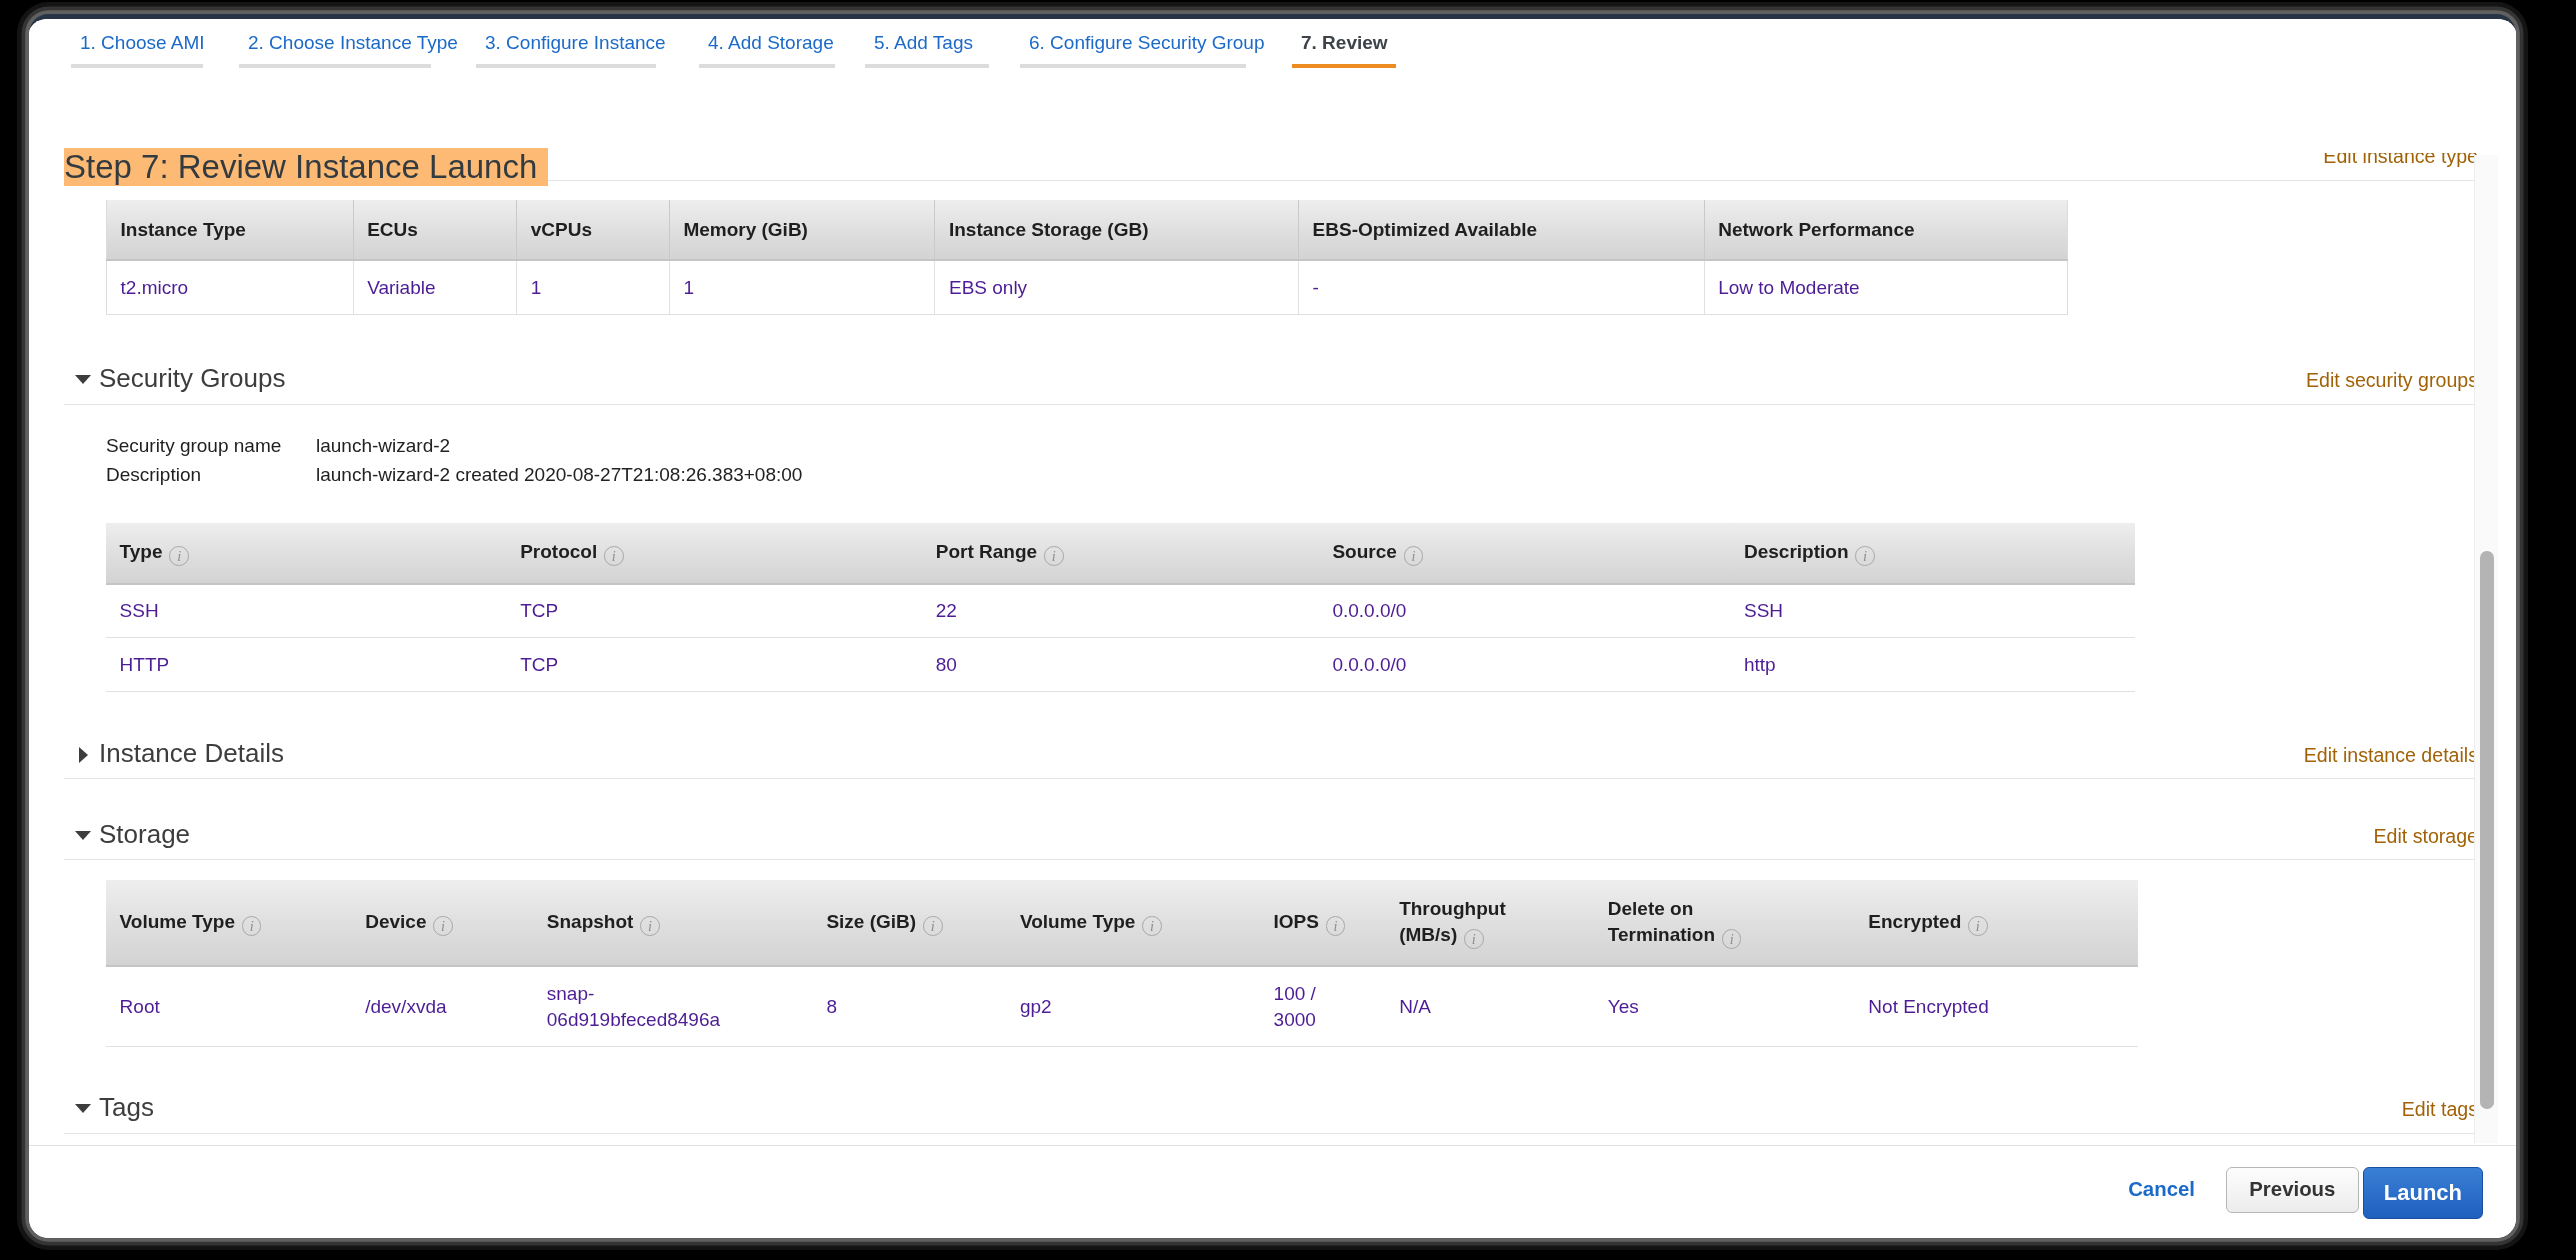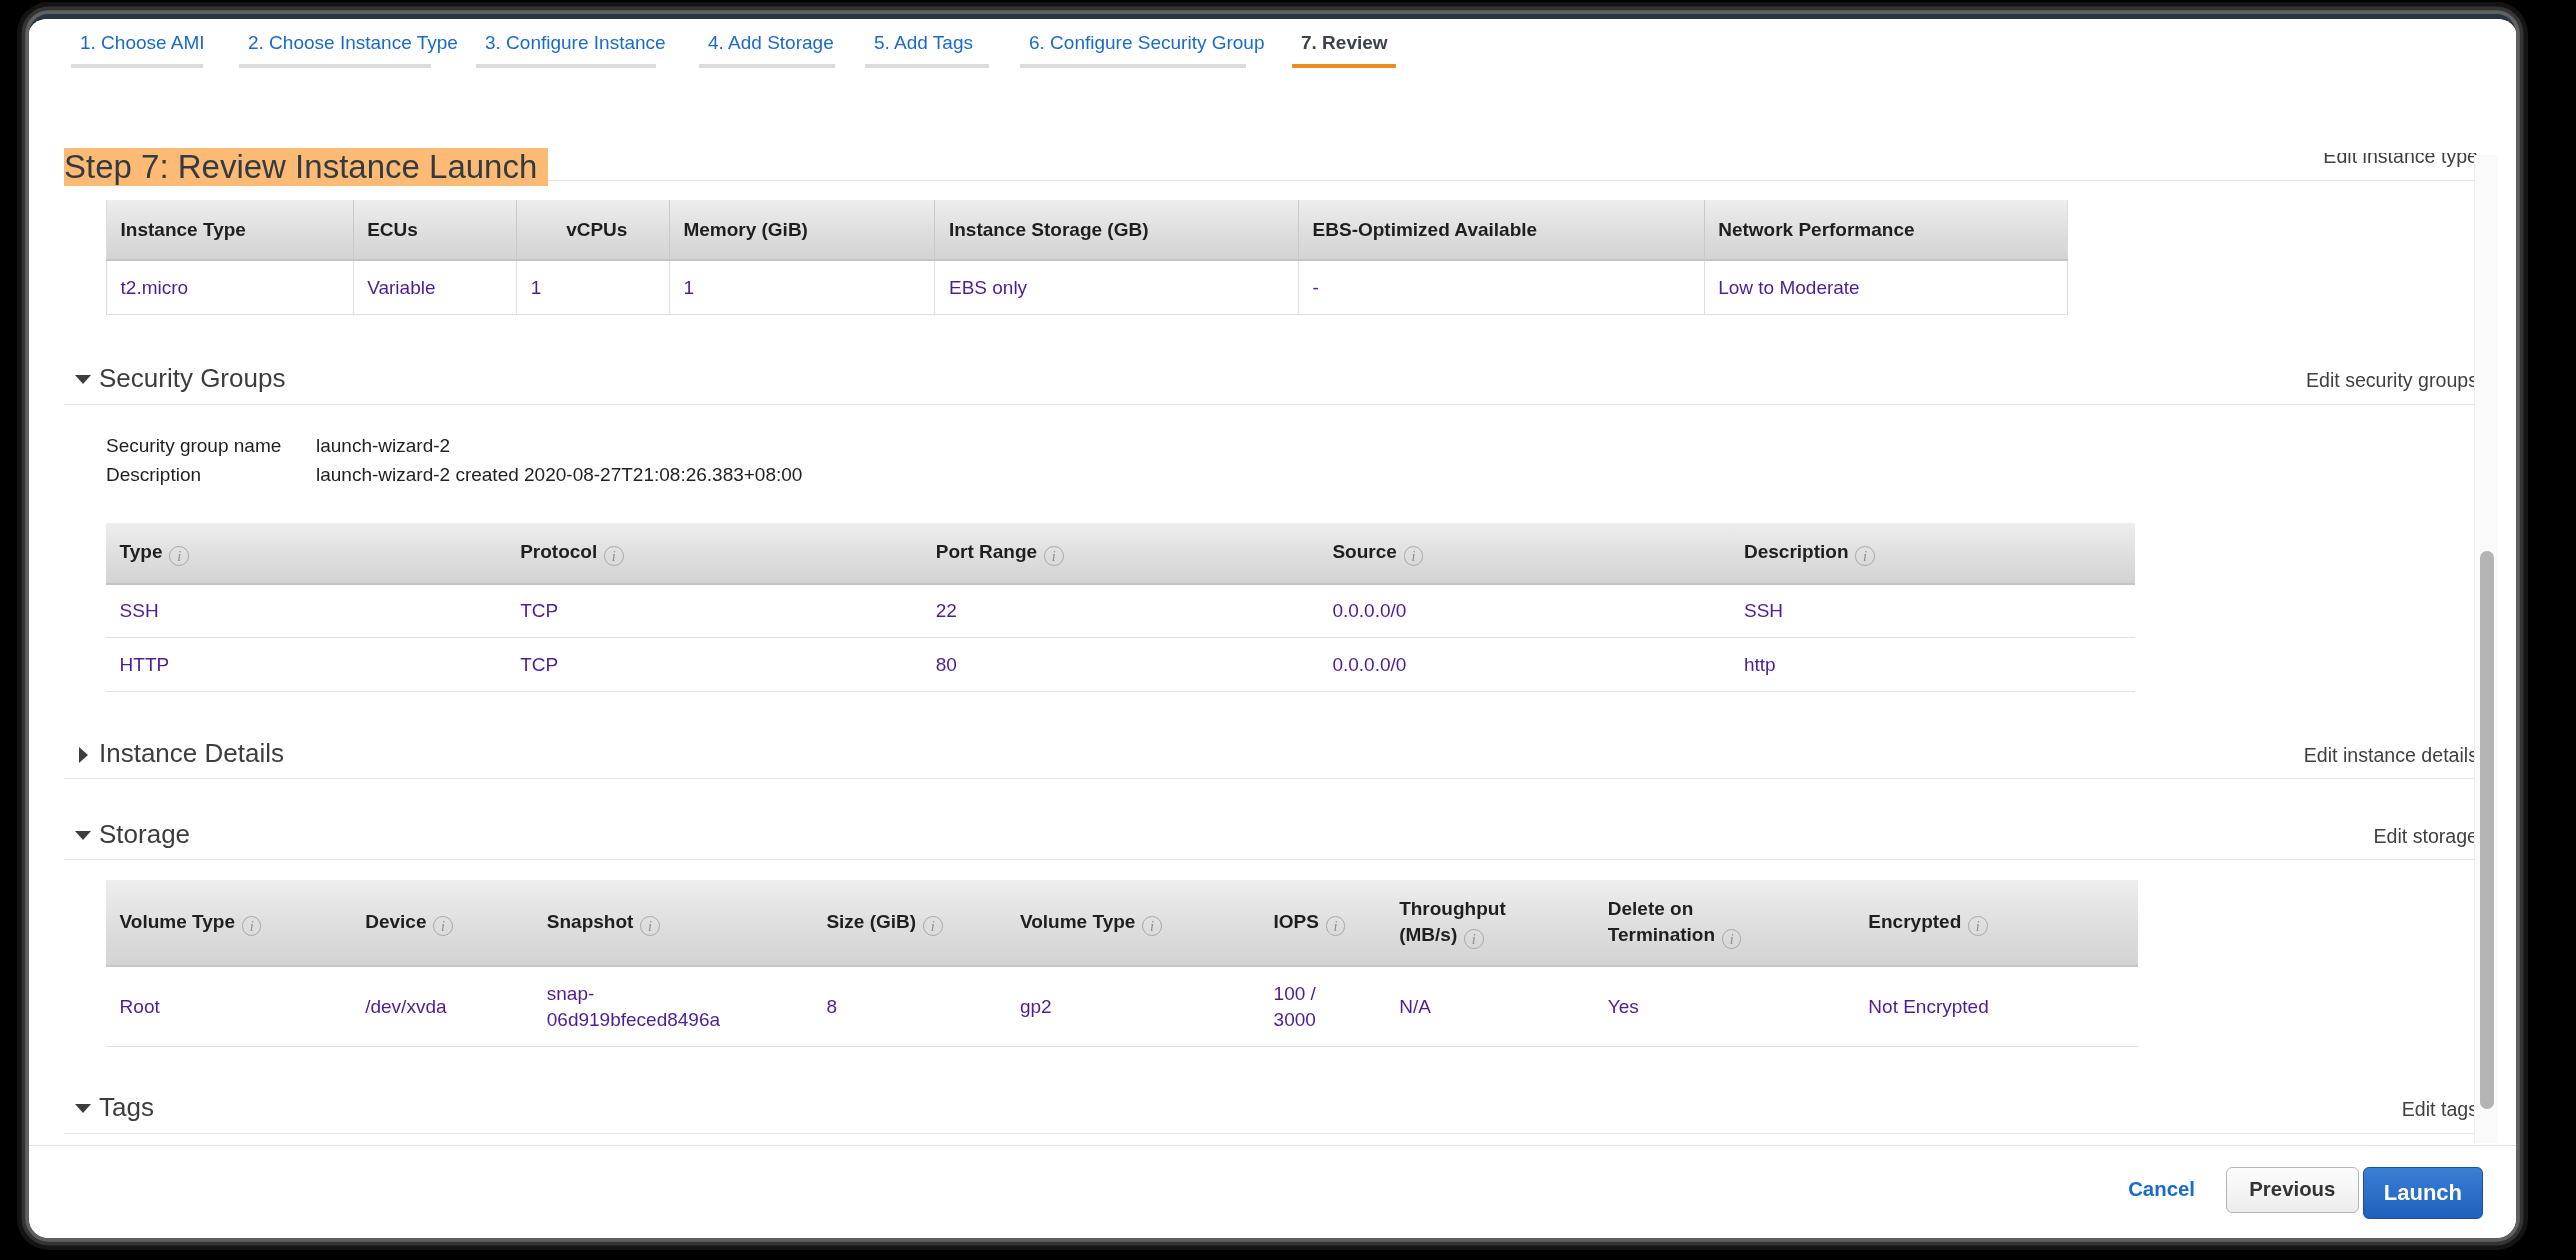--- a/index.html
+++ b/index.html
@@ -108,21 +108,21 @@
     position: absolute;
     left: 35px; top: 1.5px;
     font-size: 26px;
     color: #3d3d3d;
     white-space: nowrap;
   }
   .edit-link {
     position: absolute;
     right: 3px; top: 7.5px;
     font-size: 19.6px;
-    color: #404040;
+    color: #a16207;
     white-space: nowrap;
     cursor: pointer;
   }
 
   
   .tbl-wrap { margin: 19.6px 35px 0 77px; }
   table.awstbl {
     border-collapse: collapse;
     width: 1932px;
     table-layout: fixed;
@@ -277,21 +277,21 @@
           <span class="sec-arrow"></span>
           <span class="sec-title">Instance Type</span>
           <span class="edit-link">Edit instance type</span>
         </div>
         <div class="tbl-wrap">
           <table class="awstbl bordered">
             <thead>
               <tr id="it-head">
                   <th style="width: 226px;"><span>Instance Type</span></th>
                   <th style="width: 143px;"><span>ECUs</span></th>
-                  <th style="width: 132px; text-align: center;"><span>vCPUs</span></th>
+                  <th style="width: 132px;"><span>vCPUs</span></th>
                   <th style="width: 245px;"><span>Memory (GiB)</span></th>
                   <th style="width: 343px;"><span>Instance Storage (GB)</span></th>
                   <th style="width: 385px;"><span>EBS-Optimized Available</span></th>
                   <th style="width: 343px;"><span>Network Performance</span></th>
                 </tr>
             </thead>
             <tbody id="it-body">
                 <tr>
                   <td>t2.micro</td>
                   <td>Variable</td>

